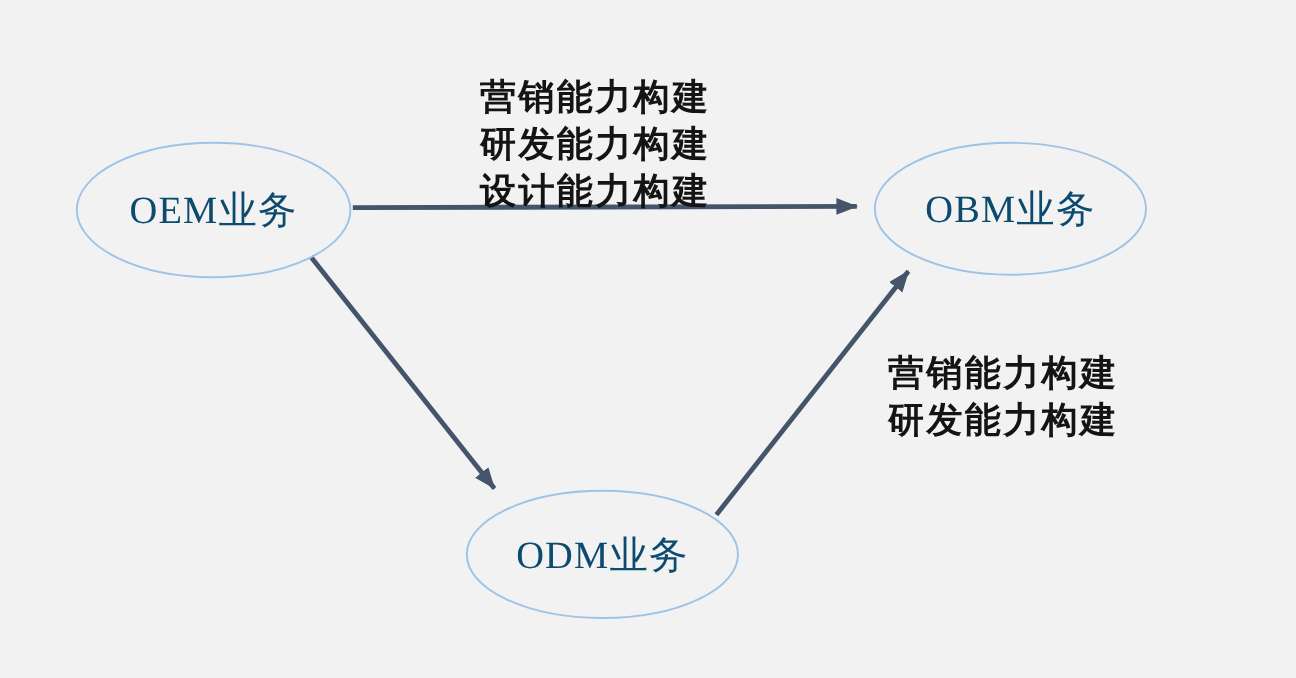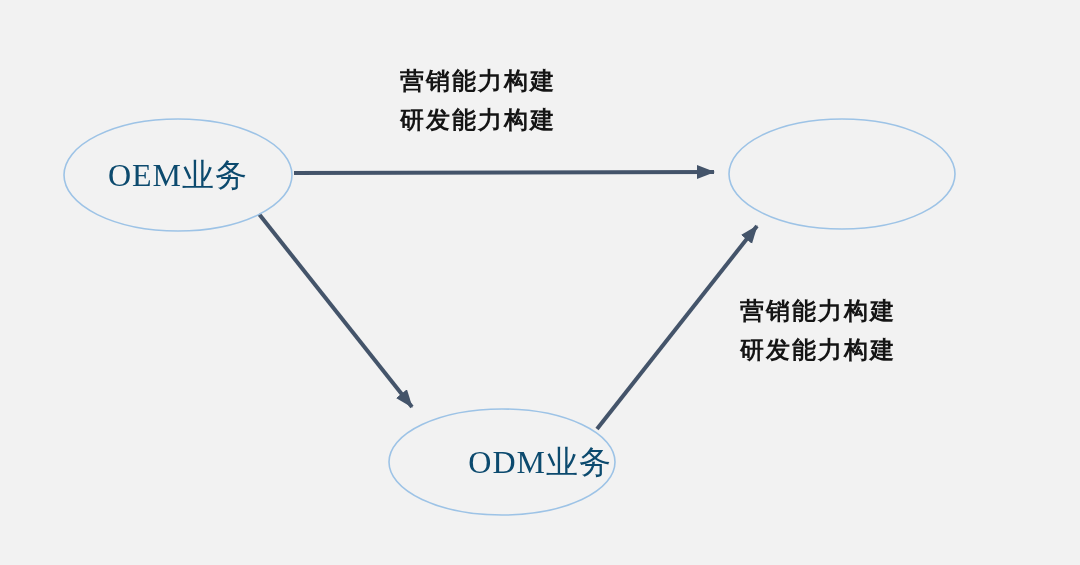--- a/index.html
+++ b/index.html
@@ -21,24 +21,24 @@
     width: 220px;
     text-align: center;
     font-size: 32px;
     font-weight: 400;
     color: #0c4a6e;
     letter-spacing: 1px;
     line-height: 40px;
   }
   .node-label-oem { left: 68px;  top: 155px; }
   .node-label-obm { left: 732px; top: 154px; }
-  .node-label-odm { left: 392px; top: 442px; text-align: right; }
+  .node-label-odm { left: 392px; top: 442px; }
   .edge-label {
     position: absolute;
-    font-size: 24px;
+    font-size: 30px;
     font-weight: 700;
     color: #141414;
     line-height: 39px;
     letter-spacing: 2px;
     white-space: nowrap;
   }
   .edge-label-top   { left: 400px; top: 62px; }
   .edge-label-left  { left: 100px; top: 292px; }
   .edge-label-right { left: 740px; top: 292px; }
 </style>
@@ -59,25 +59,27 @@
     <line x1="294" y1="173" x2="714" y2="172" stroke-width="4" marker-end="url(#arrowhead)" stroke="#44546a"></line>
     <line x1="259" y1="214" x2="412" y2="407" stroke-width="4" marker-end="url(#arrowhead)" stroke="#44546a"></line>
     <line x1="597" y1="429" x2="757" y2="226" stroke-width="4" marker-end="url(#arrowhead)" stroke="#44546a"></line>
 
     <ellipse cx="178" cy="175" rx="114" ry="56" fill="none" stroke-width="1.6" stroke="#9dc3e6"></ellipse>
     <ellipse cx="842" cy="174" rx="113" ry="55" fill="none" stroke-width="1.6" stroke="#9dc3e6"></ellipse>
     <ellipse cx="502" cy="462" rx="113" ry="53" fill="none" stroke-width="1.6" stroke="#9dc3e6"></ellipse>
   </svg>
 
   <div class="node-label node-label-oem">OEM业务</div>
+  <div class="node-label node-label-obm">OBM业务</div>
   <div class="node-label node-label-odm">ODM业务</div>
 
   <div class="edge-label edge-label-top">
     <div>营销能力构建</div>
     <div>研发能力构建</div>
+    <div>设计能力构建</div>
   </div>
 
 
   <div class="edge-label edge-label-right">
     <div>营销能力构建</div>
     <div>研发能力构建</div>
   </div>
 
 </div>
 

